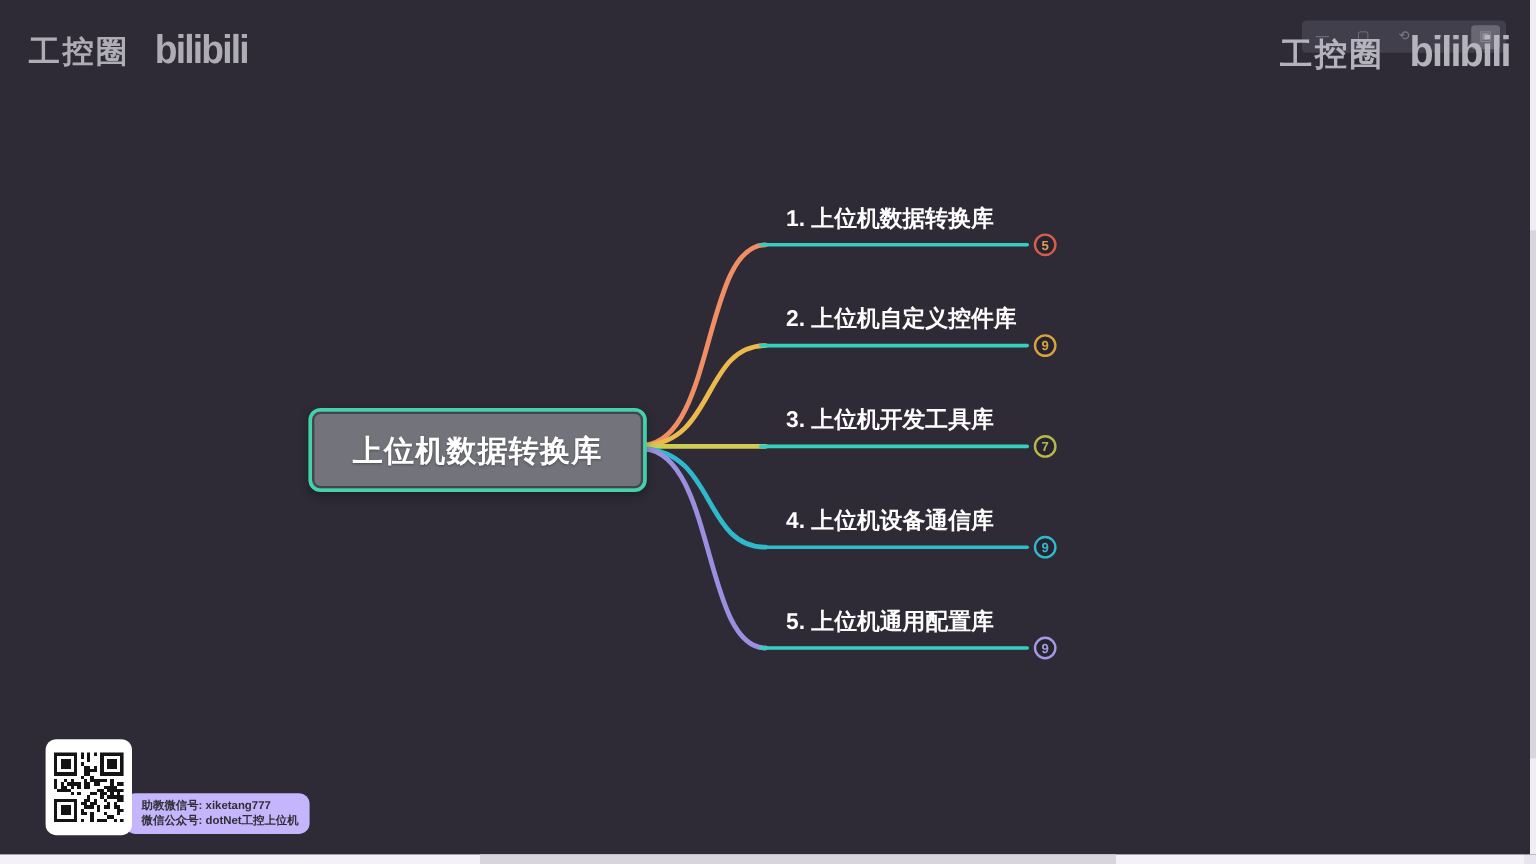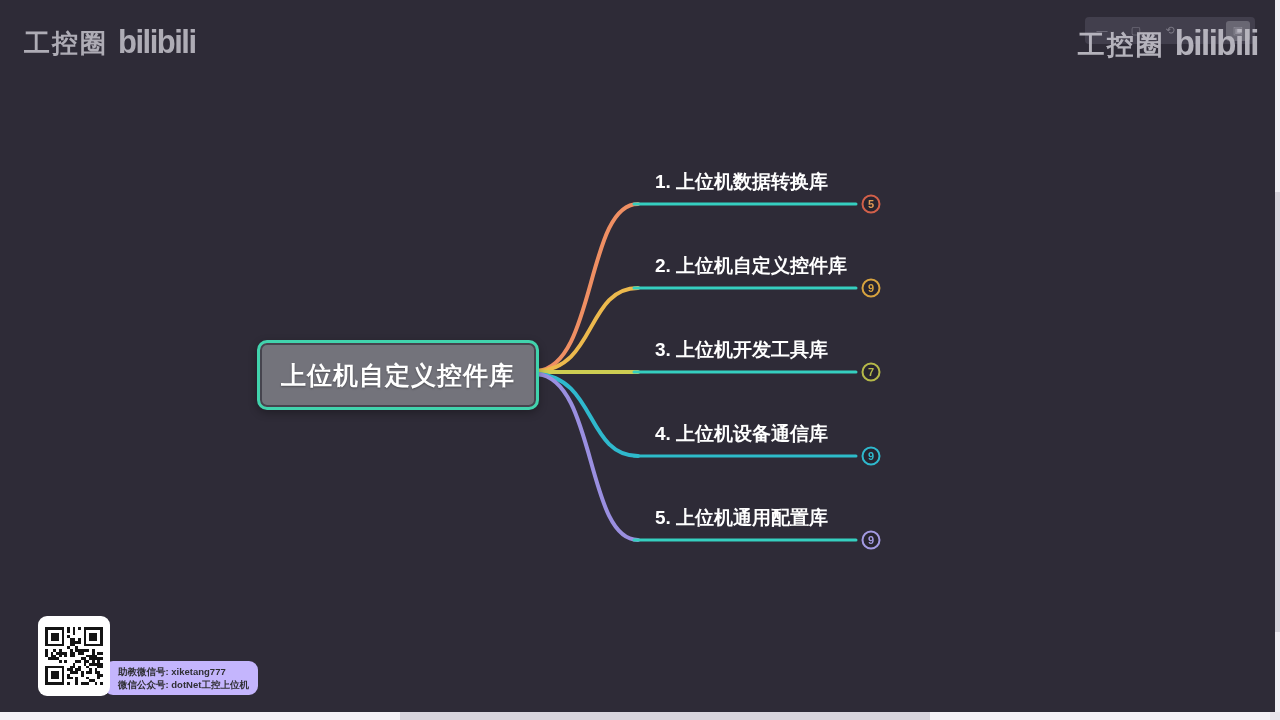--- a/index.html
+++ b/index.html
@@ -1,19 +1,19 @@
 <!DOCTYPE html>
 <html><head>
 <meta charset="utf-8">
 <style>
   html,body{margin:0;padding:0;width:1280px;height:720px;overflow:hidden;}
   body{background:#2e2b37;position:relative;font-family:"Liberation Sans",sans-serif;}
 
   
-  .watermark{position:absolute;display:flex;align-items:baseline;gap:10px;color:#bcbac3;z-index:6;}
+  .watermark{position:absolute;display:flex;align-items:baseline;gap:21px;color:#bcbac3;z-index:6;}
   .wm-left{left:24px;top:24px;opacity:.9;}
   .wm-right{right:22px;top:24px;opacity:.95;}
   .wm-brand{font-size:26px;font-weight:600;letter-spacing:2px;}
   .wm-right .wm-brand{font-size:27px;}
   .wm-logo{font-size:31px;font-weight:800;letter-spacing:-1.5px;transform:scaleY(1.08);display:inline-block;}
   .wm-right .wm-logo{font-size:33px;}
 
   
   .mini-toolbar{position:absolute;right:25px;top:17px;width:170px;height:27px;border-radius:4px;
     background:rgba(99,96,112,.38);display:flex;align-items:center;justify-content:space-between;
@@ -104,21 +104,21 @@
     <circle cx="871" cy="456" r="8.5" fill="#27242f" stroke-width="2" stroke="#2fb9cd"></circle>
     <text class="badge-digit" x="871" y="460" fill="#2fb9cd">9</text>
   </g>
   <g>
     <circle cx="871" cy="540" r="8.5" fill="#27242f" stroke-width="2" stroke="#a39ae2"></circle>
     <text class="badge-digit" x="871" y="544" fill="#a39ae2">9</text>
   </g>
 </svg>
 
 <div class="root-node">
-  <span>上位机自定义控件库</span>
+  <span>上位机数据转换库</span>
 </div>
 
 <div class="qr-box">
   <svg id="qr" viewBox="0 0 21 21" width="58" height="58" shape-rendering="crispEdges">
       <rect x="8" y="0" width="1" height="1" fill="#141414"></rect>
       <rect x="10" y="0" width="1" height="1" fill="#141414"></rect>
       <rect x="12" y="0" width="1" height="1" fill="#141414"></rect>
       <rect x="8" y="1" width="1" height="1" fill="#141414"></rect>
       <rect x="10" y="1" width="1" height="1" fill="#141414"></rect>
       <rect x="10" y="2" width="1" height="1" fill="#141414"></rect>

